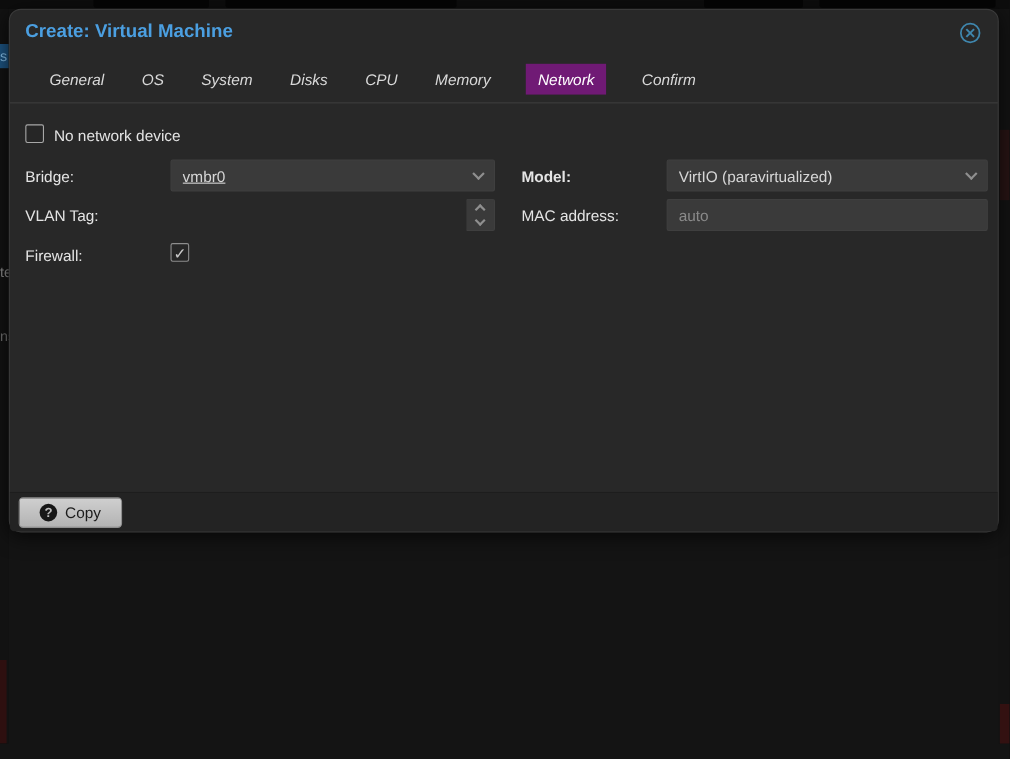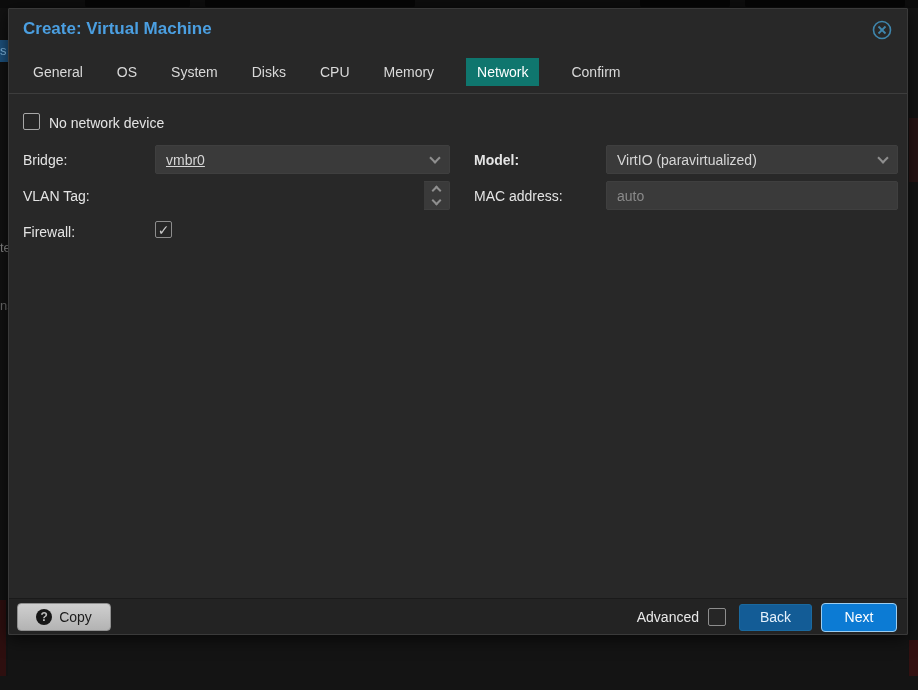--- a/index.html
+++ b/index.html
@@ -14,30 +14,30 @@
   .bg-left-sel { position:absolute; left:0; top:32px; width:8px; height:22px; background:#1d5380; color:#86bfe8; font-size:13px; line-height:22px; }
   .bg-frag { position:absolute; left:0; color:#8a8a8a; font-size:13px; white-space:nowrap; }
   .bg-left-red { position:absolute; left:0; top:592px; width:6px; height:76px; background:#2e0f0f; }
   .bg-rightstrip { position:absolute; left:908px; top:8px; width:10px; height:668px; background:#131313; overflow:hidden; }
   .bg-right-red1 { position:absolute; left:1px; top:110px; width:9px; height:64px; background:#271414; }
   .bg-right-red2 { position:absolute; left:1px; top:632px; width:9px; height:40px; background:#331111; }
   .bg-bottomstrip { position:absolute; left:0; top:676px; width:918px; height:14px; background:#0c0c0c; overflow:hidden; }
   .bg-status { position:absolute; top:1px; color:#8d8d8d; font-size:15px; white-space:nowrap; }
 
   
-  .dialog { position:absolute; left:8px; top:8px; width:900px; height:627px;
-            background:#282828; border:1px solid #3a3a3a; border-radius:1px;
+  .dialog { position:absolute; left:8px; top:8px; width:900px; height:476px;
+            background:#282828; border:1px solid #3a3a3a; border-radius:11px;
             box-shadow:0 4px 18px rgba(0,0,0,.65); }
   .dlg-title { position:absolute; left:14px; top:10px; color:#4b9fe1; font-size:17px; font-weight:bold; }
   .dlg-close { position:absolute; right:14px; top:10px; width:22px; height:22px; cursor:pointer; }
 
   
-  .tabbar { position:absolute; left:22px; top:49px; height:28px; display:flex; align-items:flex-end; gap:30px; }
+  .tabbar { position:absolute; left:34px; top:49px; height:28px; display:flex; align-items:flex-end; gap:30px;font-style:italic; }
   .tab { color:#d9d9d9; font-size:14px; padding:6px 2px; white-space:nowrap; cursor:pointer; }
-  .tab.active { background:#0f766e; color:#ffffff; padding:6px 11px; }
+  .tab.active { background:#701a75; color:#ffffff; padding:6px 11px; }
   .tab-sep { position:absolute; left:0; top:84px; width:898px; height:1px; background:#3d3d3d; }
 
   
   .cb-box { width:17px; height:17px; background:#262626; border:1px solid #a8a8a8; border-radius:2px;
             display:inline-flex; align-items:center; justify-content:center; cursor:pointer; }
   .cb-box.checked { border-color:#8d8d8d; color:#c9c9c9; font-size:14px; font-weight:bold; line-height:1; }
   .row-label { position:absolute; color:#e4e4e4; font-size:14px; }
   .field { position:absolute; height:29px; background:#3a3a3a; border:1px solid #3f3f3f; border-radius:2px;
            display:flex; align-items:center; padding:0 10px; font-size:14px; color:#d6d6d6; cursor:pointer; }
   .field .val { flex:1; overflow:hidden; white-space:nowrap; }
@@ -141,22 +141,16 @@
     </div>
 
     <div class="row-label" style="left:465px;top:179px;">MAC address:</div>
     <input class="txtinput" style="left: 597px; top: 172px; width: 292px;" type="text" placeholder="auto">
 
     <div class="footer">
       <div class="help-btn">
         <span class="help-ico">?</span>
         <span class="lbl">Copy</span>
       </div>
-      <div class="footer-right">
-        <span class="adv-label">Advanced</span>
-        <span class="adv-cb"></span>
-        <div class="btn btn-back" style="margin-left:4px;">Back</div>
-        <div class="btn btn-next">Next</div>
-      </div>
     </div>
 
   </div>
 </div>
 
 </body></html>

